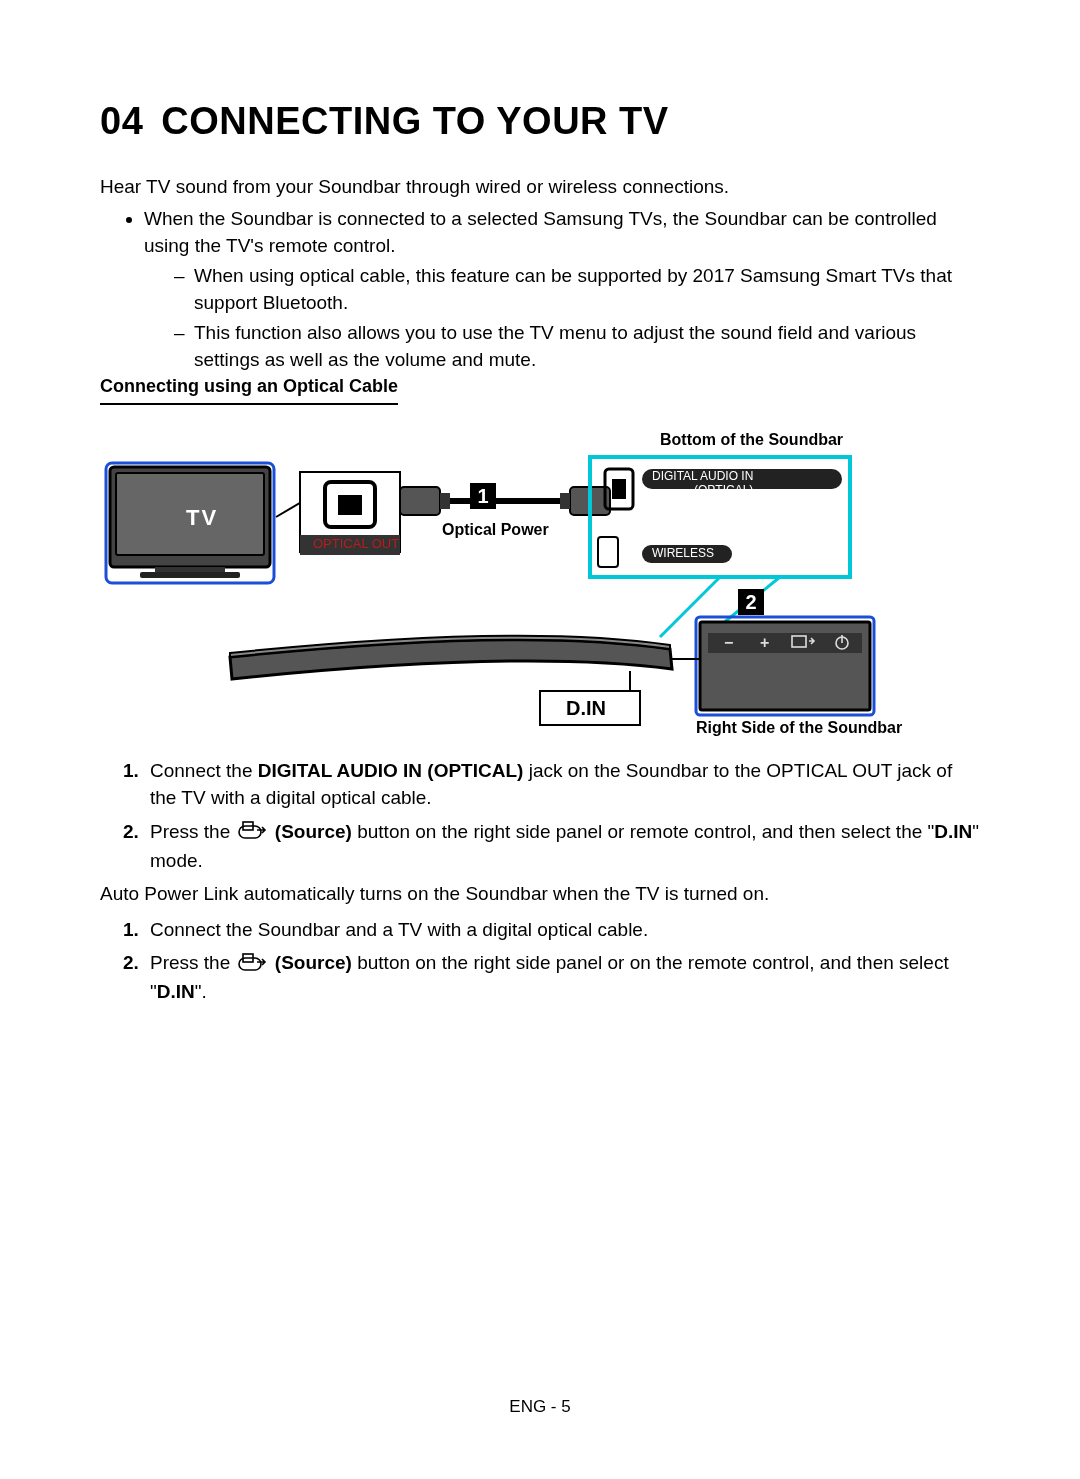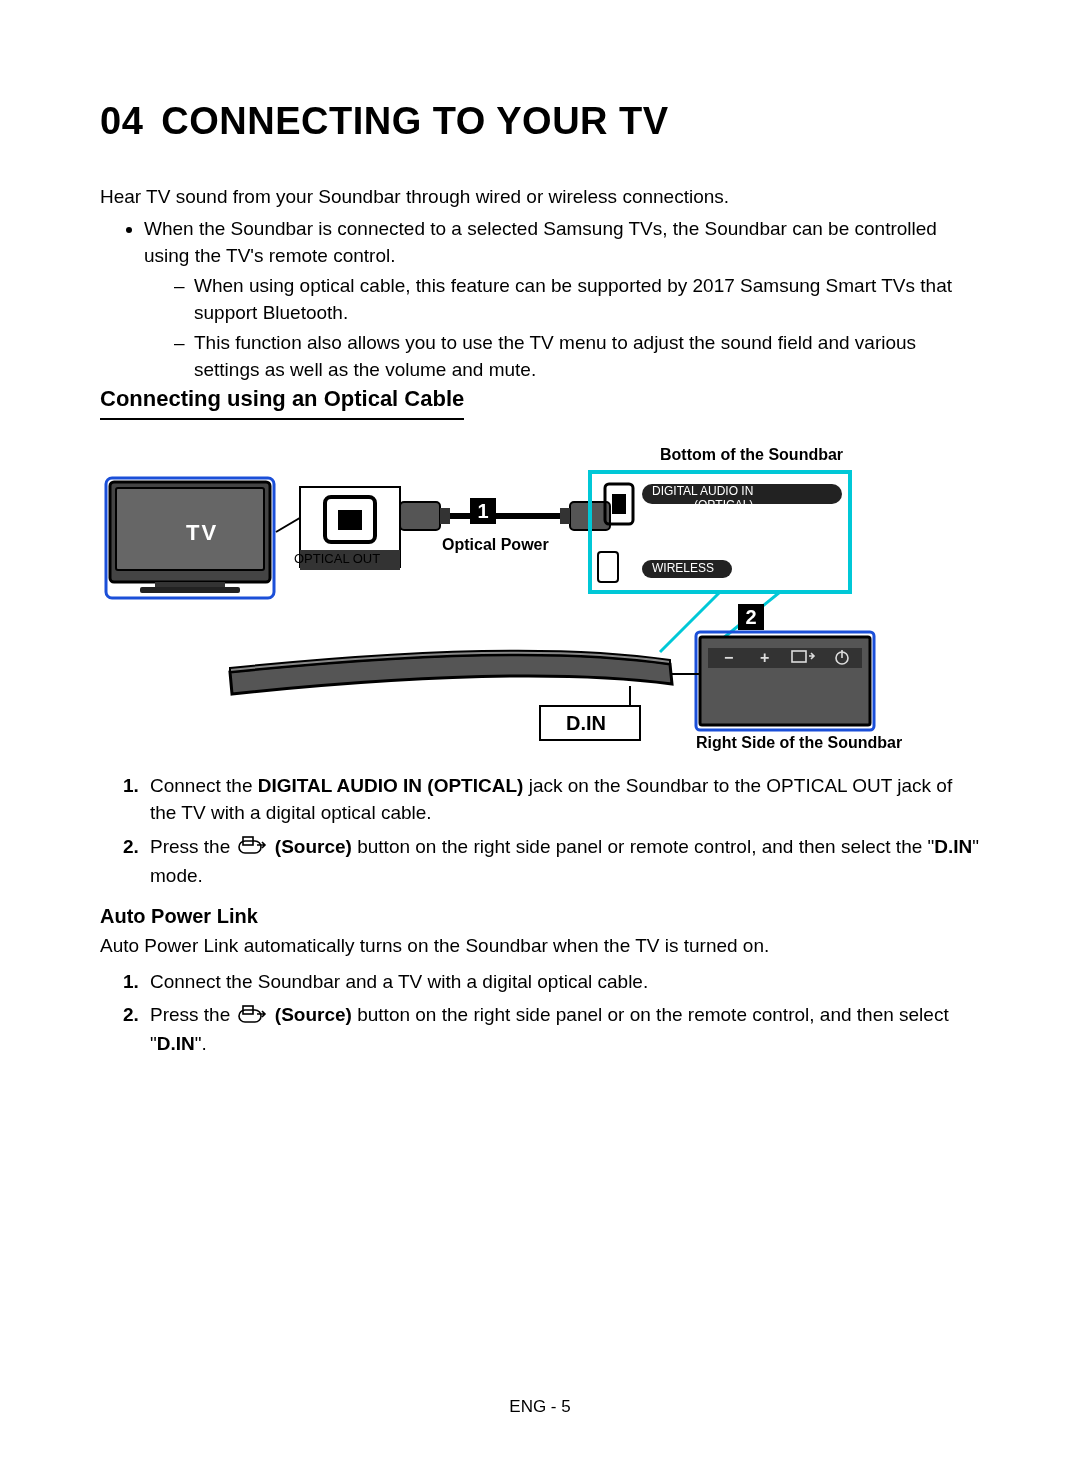--- a/index.html
+++ b/index.html
@@ -11,21 +11,21 @@
     position: relative;
     color: #000;
   }
   .page {
     padding: 100px 100px 40px 100px;
   }
   .chapter-title {
     font-size: 38px;
     font-weight: 700;
     letter-spacing: 0.5px;
-    margin-bottom: 40px;
+    margin-bottom: 30px;
   }
   .chapter-num {
     display: inline-block;
     margin-right: 18px;
   }
   .intro {
     font-size: 19px;
     line-height: 1.45;
     margin-bottom: 4px;
   }
@@ -56,21 +56,21 @@
     position: absolute;
     left: 0;
   }
   h2.method {
     font-size: 28px;
     font-weight: 700;
     margin-top: 36px;
     margin-bottom: 28px;
   }
   h3.sub {
-    font-size: 22px;
+    font-size: 18px;
     font-weight: 700;
     border-bottom: 2px solid #000;
     padding-bottom: 6px;
     display: inline-block;
     margin-bottom: 22px;
   }
   .diagram {
     position: relative;
     width: 100%;
     height: 310px;
@@ -200,21 +200,21 @@
       <circle cx="742" cy="216" r="6" fill="none" stroke="#ddd" stroke-width="1.6"></circle>
       <line x1="742" y1="208" x2="742" y2="216" stroke="#ddd" stroke-width="1.6"></line>
 
       <rect x="596" y="190" width="178" height="98" fill="none" stroke="#1b4fd8" stroke-width="3" rx="4"></rect>
 
       <line x1="572" y1="232" x2="600" y2="232" stroke="#000" stroke-width="2"></line>
     </svg>
 
     <span class="lbl" style="left:560px; top:4px;">Bottom of the Soundbar</span>
     <span class="lbl" style="left:42px; top:78px; color:#fff; font-size:22px; letter-spacing:2px;margin-left:44px;">TV</span>
-    <span class="lbl" style="left:194px; top:109px; color:#000000; font-size:13px; font-weight:400;">OPTICAL OUT</span>
+    <span class="lbl" style="left:213px; top:109px; color:#b91c1c; font-size:13px; font-weight:400;">OPTICAL OUT</span>
     <span class="lbl" style="left:342px; top:94px; font-size:16px;">Optical Power</span>
     <span class="lbl" style="left:552px; top:42px; color:#fff; font-size:12px; font-weight:400; white-space:pre;">DIGITAL AUDIO IN
 (OPTICAL)</span>
     <span class="lbl" style="left:552px; top:119px; color:#fff; font-size:12px; font-weight:400;">WIRELESS</span>
     <div class="step-badge" style="left:370px; top:56px;">1</div>
     <div class="step-badge" style="left:638px; top:162px;">2</div>
     <span class="lbl" style="left:466px; top:270px; font-size:20px;">D.IN</span>
     <span class="lbl" style="left:596px; top:292px;">Right Side of the Soundbar</span>
   </div>
 
@@ -224,21 +224,20 @@
     </li>
     <li>
       <span>Press the </span><span class="source-icon"><svg width="30" height="18" viewBox="0 0 30 18">
             <rect x="1" y="5" width="22" height="12" rx="6" fill="none" stroke="#000" stroke-width="1.6"></rect>
             <rect x="5" y="1" width="10" height="8" fill="none" stroke="#000" stroke-width="1.6"></rect>
             <path d="M19 9 L27 9 M24 6 L27 9 L24 12" stroke="#000" stroke-width="1.6" fill="none"></path>
           </svg></span> <span class="b">(Source)</span><span> button on the right side panel or remote control, and then select the "</span><span class="b">D.IN</span><span>" mode.</span>
     </li>
   </ol>
 
-  <h4 class="mini">Auto Power Link</h4>
   <p class="intro">Auto Power Link automatically turns on the Soundbar when the TV is turned on.</p>
   <ol class="steps">
     <li>Connect the Soundbar and a TV with a digital optical cable.</li>
     <li>
       <span>Press the </span><span class="source-icon"><svg width="30" height="18" viewBox="0 0 30 18">
             <rect x="1" y="5" width="22" height="12" rx="6" fill="none" stroke="#000" stroke-width="1.6"></rect>
             <rect x="5" y="1" width="10" height="8" fill="none" stroke="#000" stroke-width="1.6"></rect>
             <path d="M19 9 L27 9 M24 6 L27 9 L24 12" stroke="#000" stroke-width="1.6" fill="none"></path>
           </svg></span> <span class="b">(Source)</span><span> button on the right side panel or on the remote control, and then select "</span><span class="b">D.IN</span><span>".</span>
     </li>

